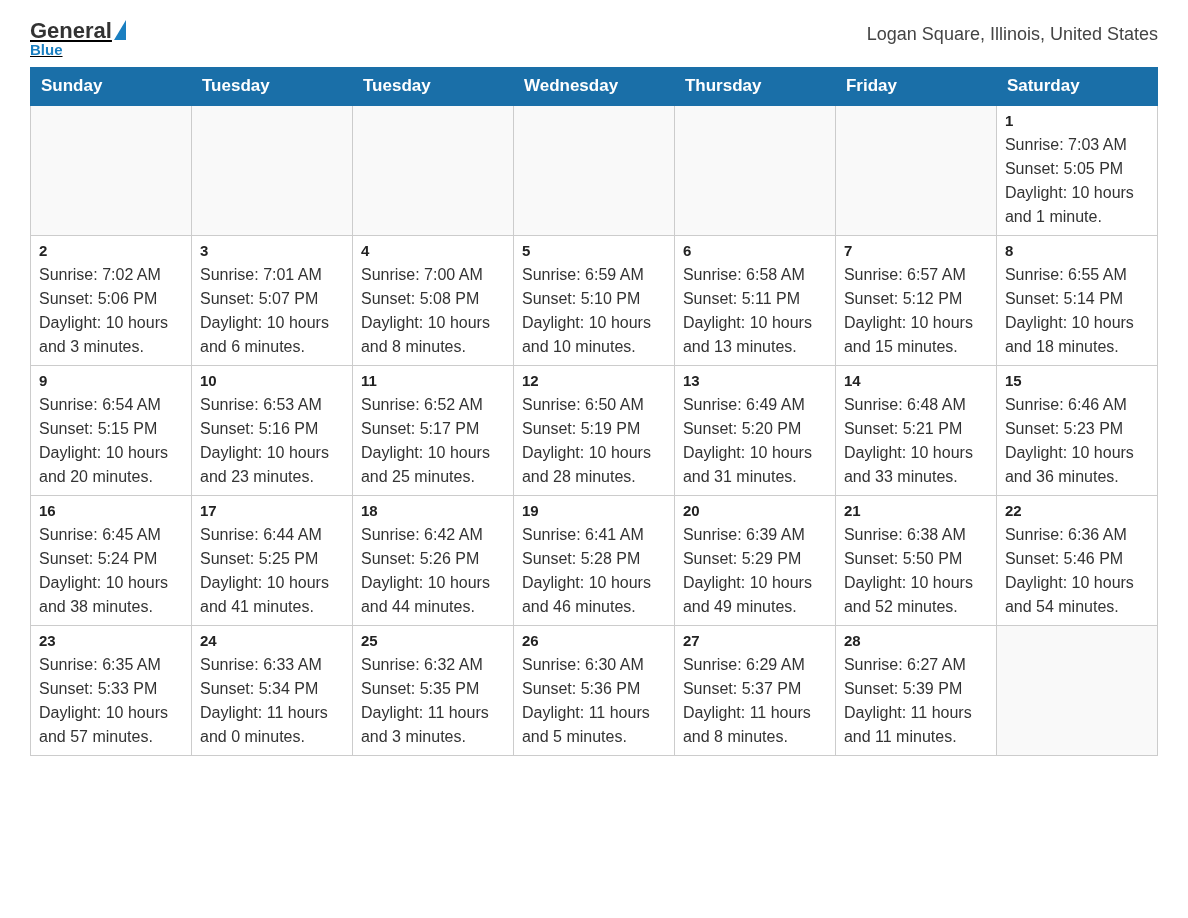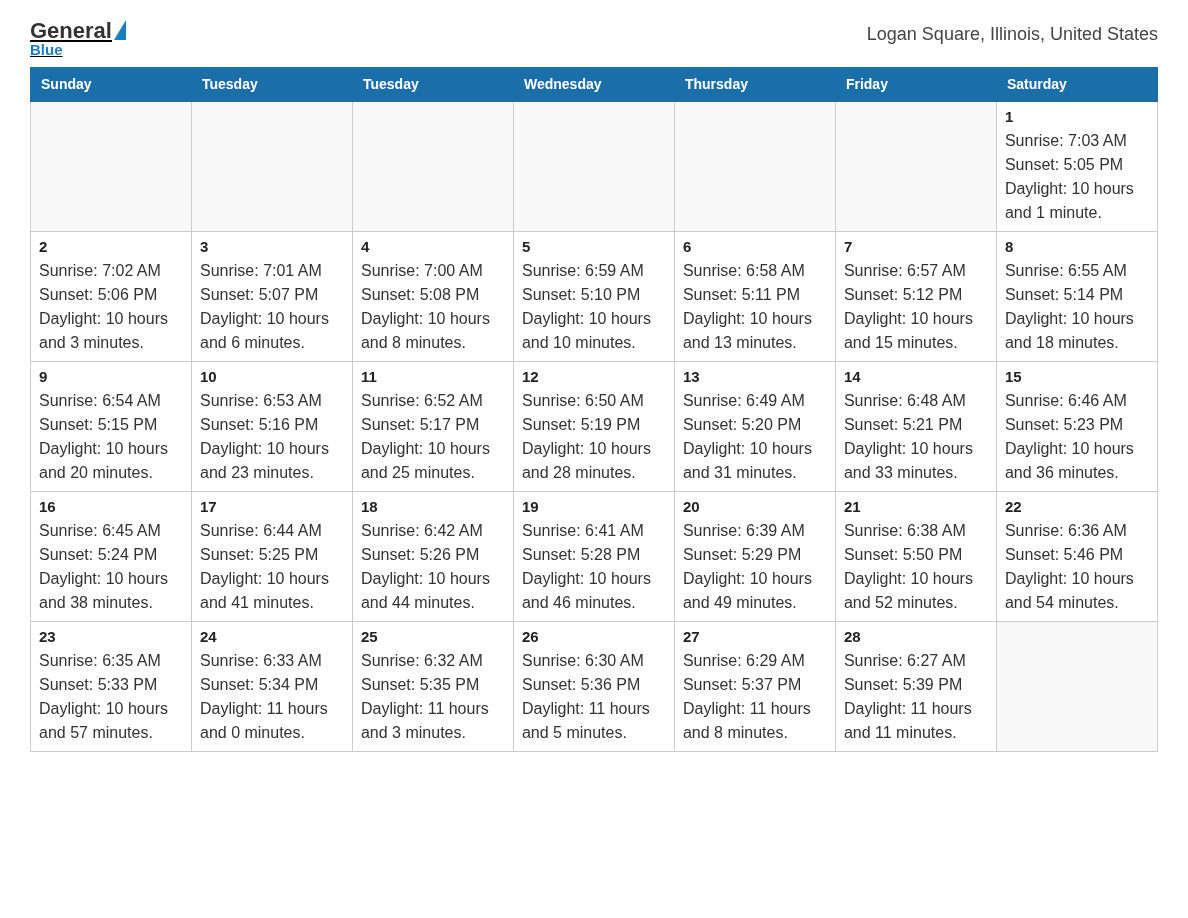--- a/index.html
+++ b/index.html
@@ -65,21 +65,21 @@
       margin-top: 4px;
     }
     .calendar {
       width: 100%;
       border-collapse: collapse;
       margin-top: 10px;
     }
     .calendar thead tr th {
       background-color: #1a6fa8;
       color: #fff;
-      font-size: 14px;
+      font-size: 17px;
       font-weight: bold;
       padding: 8px 10px;
       text-align: left;
       border: 1px solid #1a6fa8;
     }
     .calendar tbody tr td {
       border: 1px solid #ccc;
       vertical-align: top;
       padding: 6px 8px;
       width: 14.285%;

